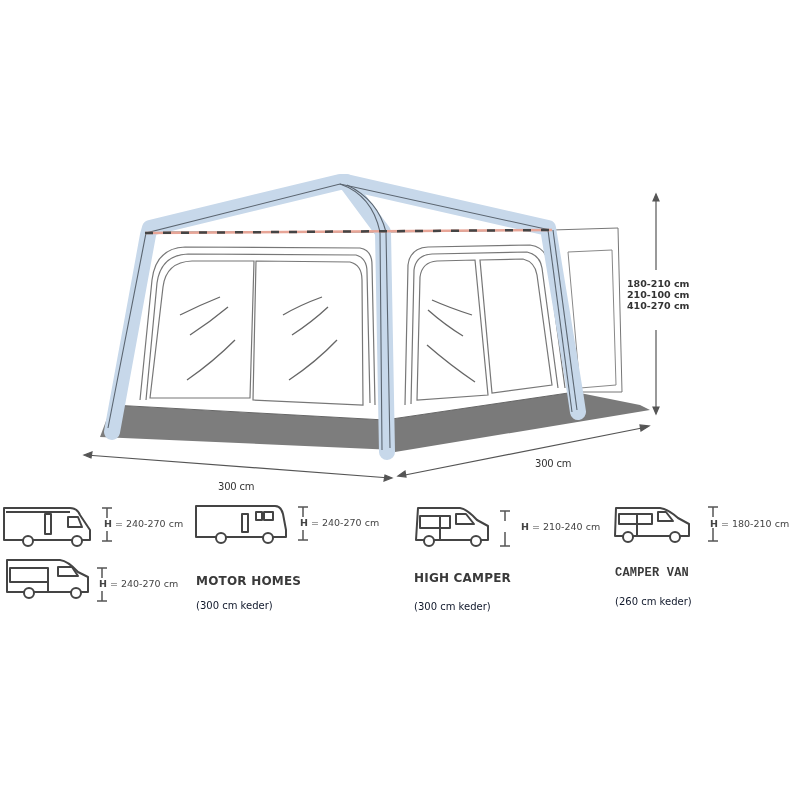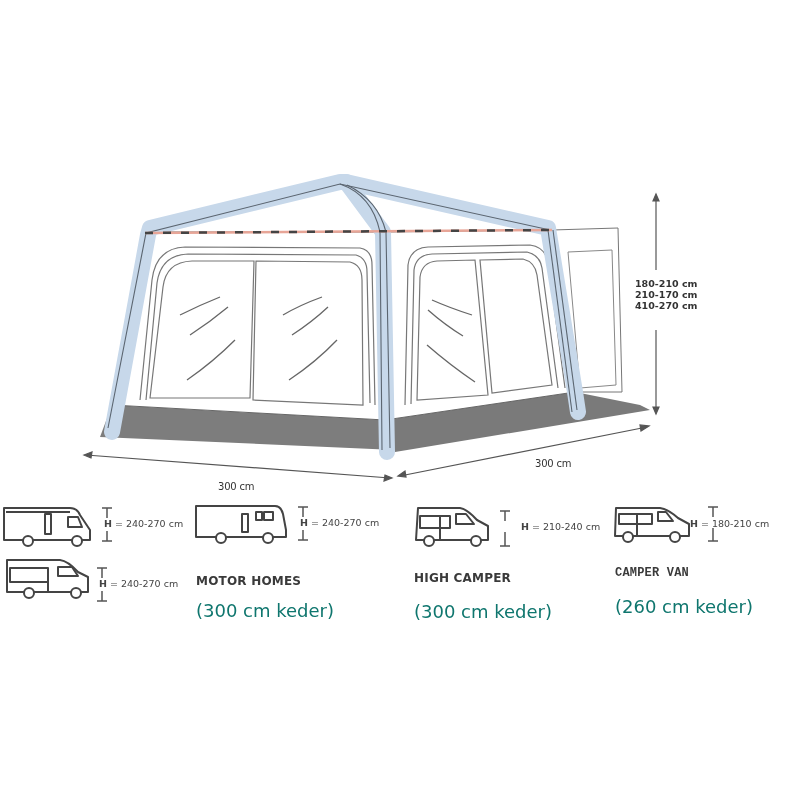--- a/index.html
+++ b/index.html
@@ -1,24 +1,24 @@
 <!DOCTYPE html>
 <html><head>
   <meta charset="utf-8">
   <style>
     html, body { margin: 0; padding: 0; background: #ffffff; }
     body { width: 800px; height: 800px; position: relative; overflow: hidden;
            font-family: "DejaVu Sans", sans-serif; color: #3a3a3a; }
     svg { position: absolute; left: 0; top: 0; }
     .dim-label { position: absolute; font-size: 10px; color: #333; letter-spacing: -0.2px; white-space: nowrap; }
-    .height-list { position: absolute; left: 627px; top: 278px; font-size: 9.5px; line-height: 11px; color: #333; font-weight: bold; margin-left: 8px; }
+    .height-list { position: absolute; left: 627px; top: 278px; font-size: 9.5px; line-height: 11px; color: #333; font-weight: bold; }
     .h-spec { position: absolute; font-size: 9.5px; color: #444; white-space: nowrap; }
     .h-spec b { font-weight: bold; }
     .cat-title { position: absolute; font-size: 12px; font-weight: bold; color: #3a3a3a; letter-spacing: 0.2px; white-space: nowrap; }
-    .cat-sub { position: absolute; font-size: 18px; color: #0f766e; white-space: nowrap; }
+    .cat-sub { position: absolute; font-size: 10px; color: #0f172a; white-space: nowrap; }
   </style>
 </head>
 <body>
 
 <svg width="800" height="800" viewBox="0 0 800 800">
 
   <polygon points="100,437 112,405 385,420 395,450" fill="#7d7d7d"></polygon>
   <polygon points="385,420 575,392 640,405 650,410 395,452" fill="#7a7a7a"></polygon>
 
   <polygon points="112,405 150,232 383,232 385,420" fill="#ffffff" stroke="#666" stroke-width="1"></polygon>
@@ -137,37 +137,37 @@
       <path d="M500,511 L510,511 M505,511 L505,521 M505,532 L505,546 M500,546 L510,546"></path>
       <path d="M708,507 L718,507 M713,507 L713,517 M713,528 L713,541 M708,541 L718,541"></path>
     </g>
   </g>
 </svg>
 
 <div class="dim-label" style="left:218px;top:481px;">300 cm</div>
 <div class="dim-label" style="left:535px;top:458px;">300 cm</div>
 <div class="height-list">
   <div>180-210 cm</div>
-  <div>210-170 cm</div>
+  <div>210-100 cm</div>
   <div>410-270 cm</div>
 </div>
 
 <div class="h-spec" style="left:104px;top:518px;">
   <b>H</b> <span>= 240-270 cm</span>
 </div>
 <div class="h-spec" style="left:300px;top:517px;">
   <b>H</b> <span>= 240-270 cm</span>
 </div>
 <div class="h-spec" style="left:99px;top:578px;">
   <b>H</b> <span>= 240-270 cm</span>
 </div>
 <div class="h-spec" style="left:502px;top:521px;padding-left:19px;">
   <b>H</b> <span>= 210-240 cm</span>
 </div>
-<div class="h-spec" style="left:690px;top:518px;">
+<div class="h-spec" style="left:710px;top:518px;">
   <b>H</b> <span>= 180-210 cm</span>
 </div>
 
 <div class="cat-title" style="left:196px;top:574px;">MOTOR HOMES</div>
 <div class="cat-sub" style="left:196px;top:600px;">(300 cm keder)</div>
 <div class="cat-title" style="left:414px;top:571px;">HIGH CAMPER</div>
 <div class="cat-sub" style="left:414px;top:601px;">(300 cm keder)</div>
 <div class="cat-title" style="left:615px;top:566px;font-family:Liberation Mono, monospace;">CAMPER VAN</div>
 <div class="cat-sub" style="left:615px;top:596px;">(260 cm keder)</div>
 

